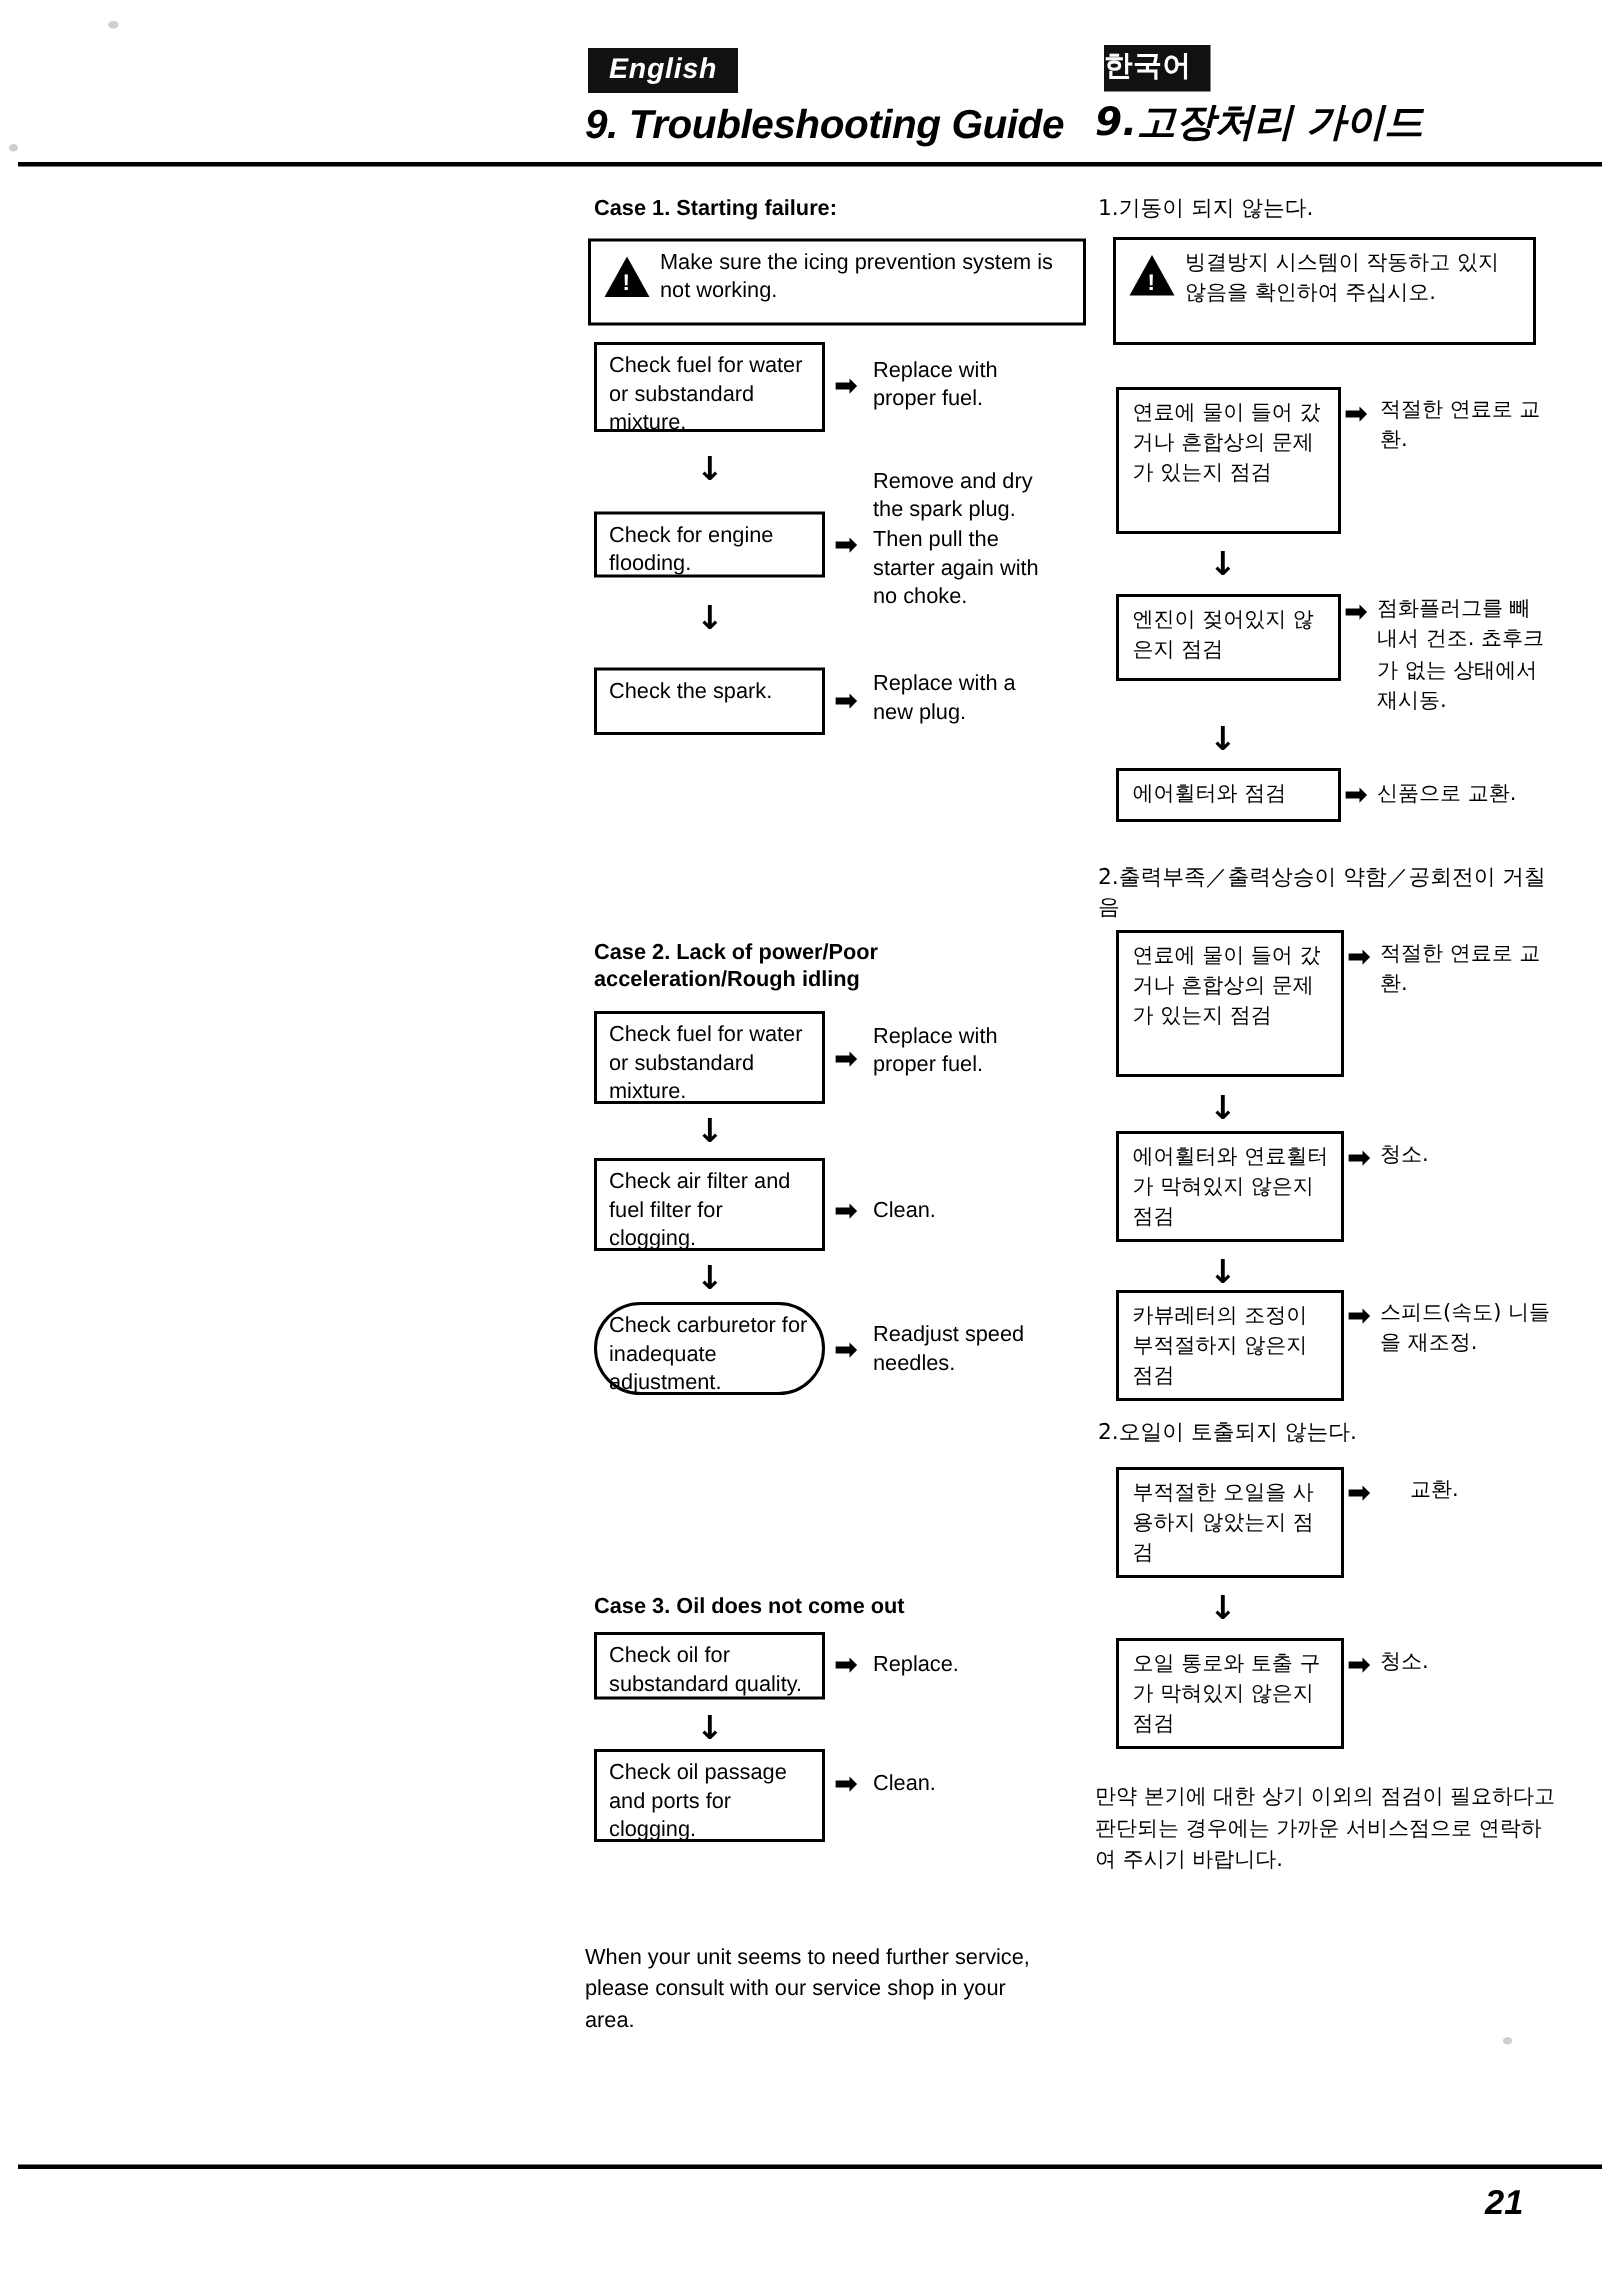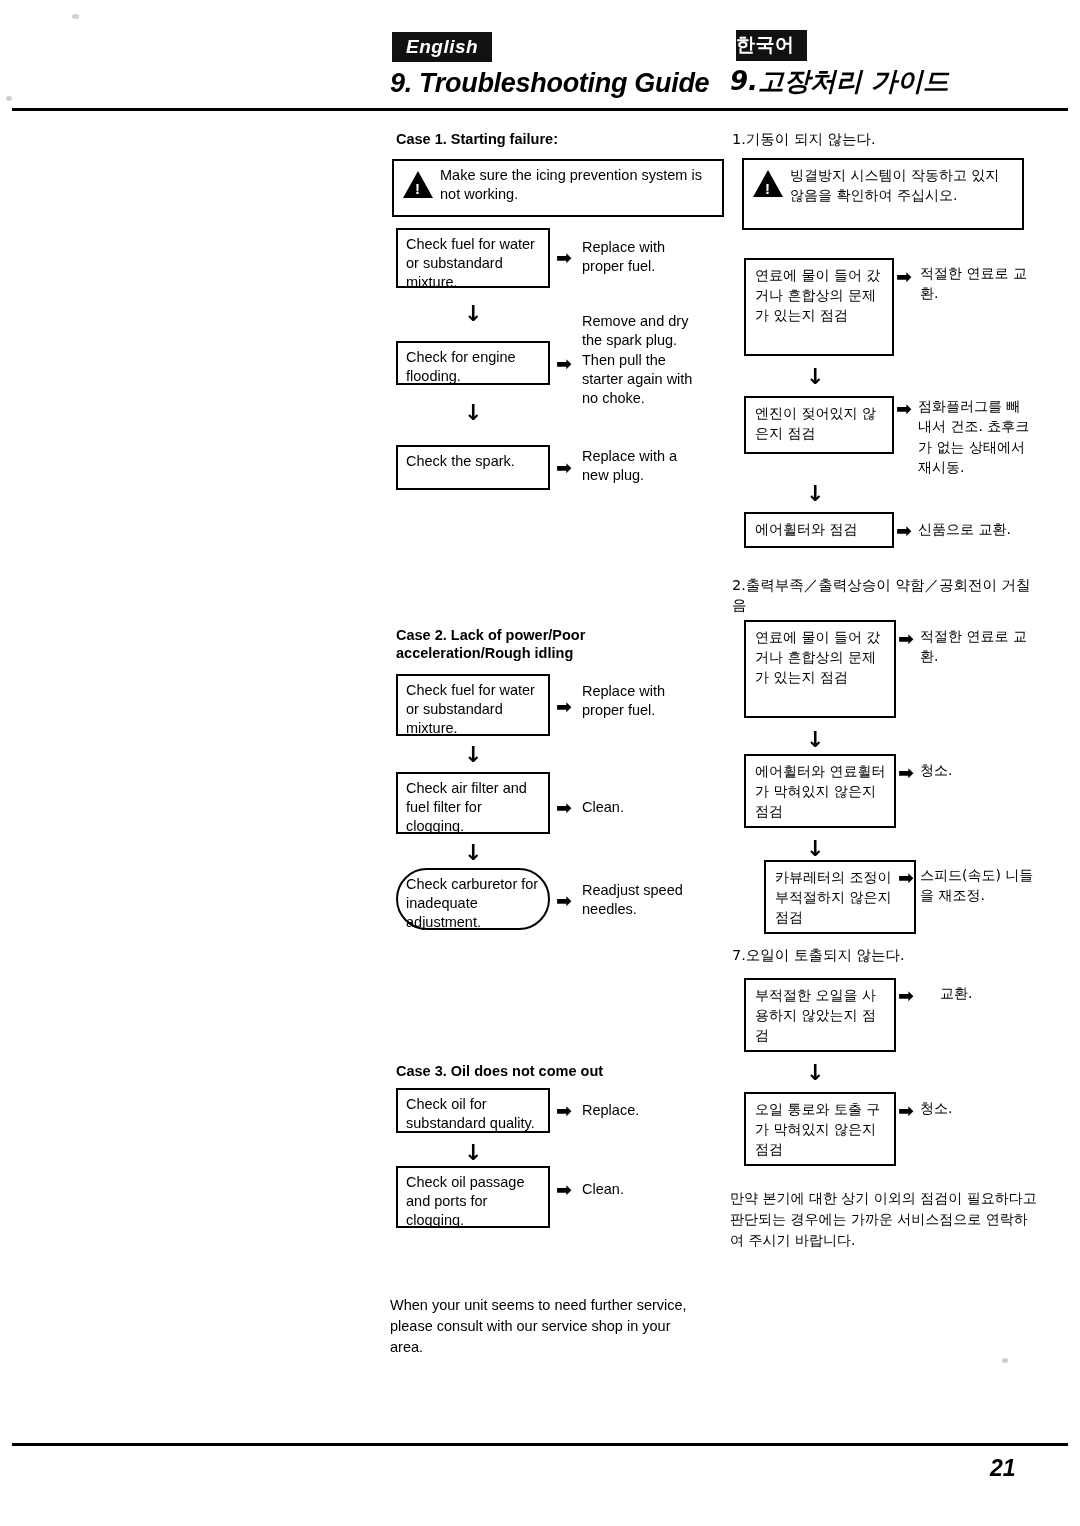--- a/index.html
+++ b/index.html
@@ -308,27 +308,27 @@
   <div class="arrow-down" style="left:806px; top:729px;">↓</div>
 
   <div class="ko-box" style="left:744px; top:754px; width:152px; height:74px;">
     <span>에어휠터와 연료휠터가 막혀있지 않은지 점검</span>
   </div>
   <div class="arrow-right" style="left:898px; top:763px;">➡</div>
   <div class="ko-side" style="left:920px; top:760px; width:110px;">청소.</div>
 
   <div class="arrow-down" style="left:806px; top:838px;">↓</div>
 
-  <div class="ko-box" style="left:744px; top:860px; width:152px; height:74px;margin-left:20px;">
+  <div class="ko-box" style="left:744px; top:860px; width:152px; height:74px;">
     <span>카뷰레터의 조정이 부적절하지 않은지 점검</span>
   </div>
   <div class="arrow-right" style="left:898px; top:868px;">➡</div>
   <div class="ko-side" style="left:920px; top:865px; width:114px;">스피드(속도) 니들을 재조정.</div>
 
-  <div class="ko-head" style="left:732px; top:946px;">7.오일이 토출되지 않는다.</div>
+  <div class="ko-head" style="left:732px; top:946px;">2.오일이 토출되지 않는다.</div>
 
   <div class="ko-box" style="left:744px; top:978px; width:152px; height:74px;">
     <span>부적절한 오일을 사용하지 않았는지 점검</span>
   </div>
   <div class="arrow-right" style="left:898px; top:986px;">➡</div>
   <div class="ko-side" style="left:920px; top:983px; width:110px;margin-left:20px;">교환.</div>
 
   <div class="arrow-down" style="left:806px; top:1062px;">↓</div>
 
   <div class="ko-box" style="left:744px; top:1092px; width:152px; height:74px;">

